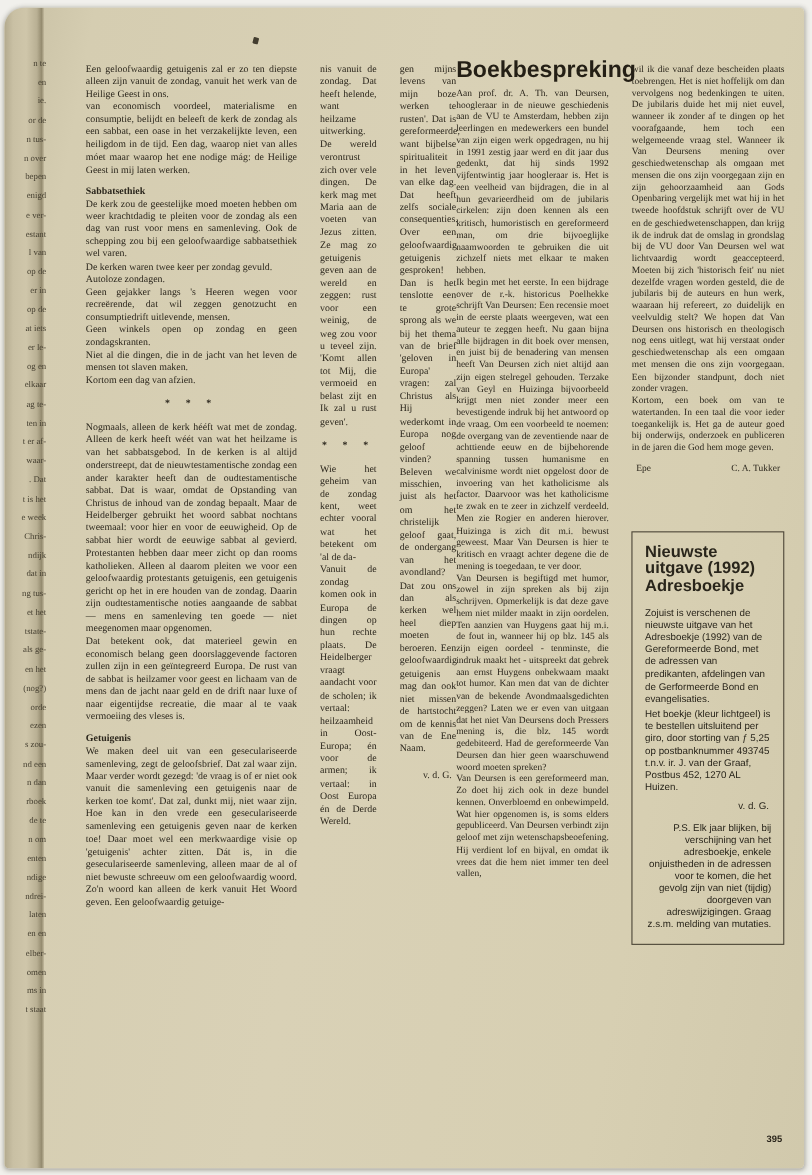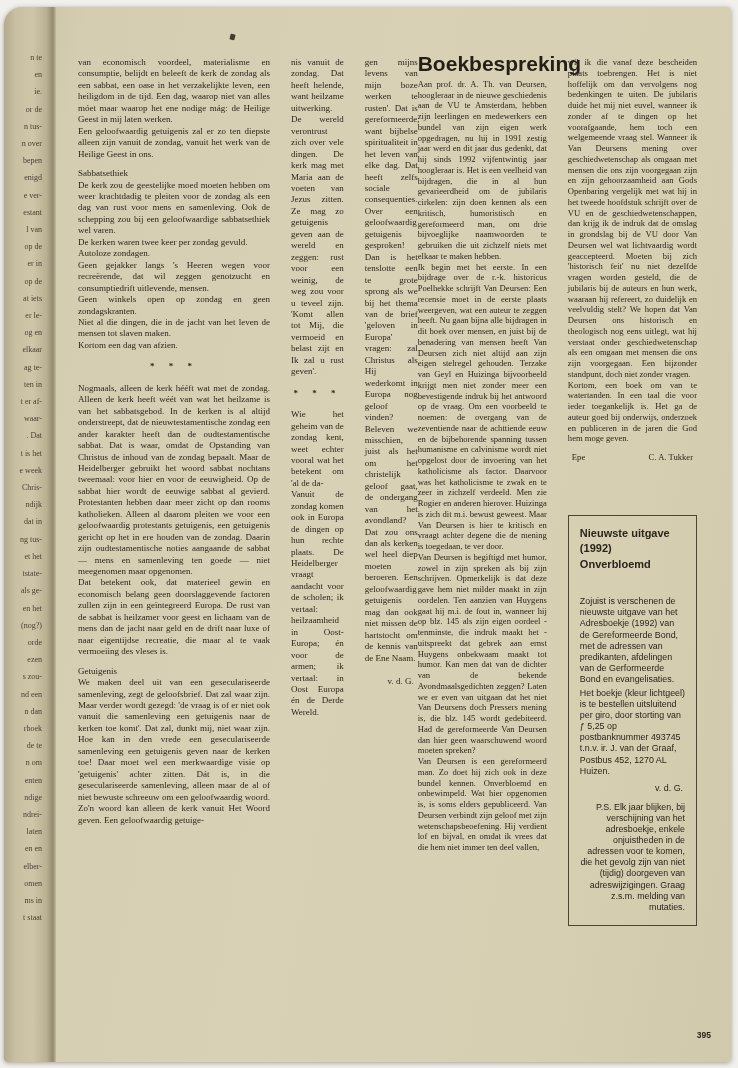--- a/index.html
+++ b/index.html
@@ -10,21 +10,21 @@
     font-family: "Liberation Serif", serif;
   }
   .sheet {
     position: absolute; left: 4px; top: 7px; right: 7px; bottom: 6px;
     border-radius: 18px 4px 4px 4px;
     background: linear-gradient(100deg, #c7bfa3 0%, #d5cdb1 9%, #d9d1b6 45%, #d7cfb2 78%, #d1c9ac 100%);
     box-shadow: 0 1px 5px rgba(60,55,40,.45);
     overflow: hidden;
   }
   .gutter {
-    position: absolute; left: 0; top: 0; bottom: 0; width: 52px;
+    position: absolute; left: 0; top: 0; bottom: 0; width: 36px;
     background: linear-gradient(90deg, #b3aa8e 0%, #c9c0a4 22%, #cfc6aa 55%, #b9b094 82%, #948b6f 94%, #c3ba9e 100%);
   }
   .gutter-text {
     position: absolute; left: 0; top: 42px; width: 38px;
     text-align: right; font-size: 8px; color: #453f30;
   }
   .fk-f { line-height: 17.2px; white-space: nowrap; }
   .speck {
     position: absolute; left: 226px; top: 27px; width: 5px; height: 6px;
     background: #433d2f; border-radius: 1px; transform: rotate(14deg);
@@ -32,37 +32,37 @@
   .content {
     position: absolute; left: 74px; top: 50px; right: 34px; bottom: 24px;
     display: flex; gap: 21px; color: #2b261c;
   }
   .col-left { width: 192px; flex: 0 0 auto; font-size: 9px; line-height: 11.45px; }
   .right-area { flex: 1 1 auto; display: flex; flex-direction: row; min-width: 0; }
   .two-col { display: flex; gap: 21px; }
   .sub { flex: 1 1 0; min-width: 0; }
   .top-row { min-height: 330px; font-size: 9px; line-height: 11.45px; }
   .fk-p { text-align: justify; }
-  .fk-h { font-weight: normal; margin-top: 8px; }
+  .fk-h { font-weight: bold; margin-top: 8px; }
   .fk-s { text-align: center; font-weight: bold; letter-spacing: 6px; margin: 10px 0; }
   .rule { border: 0; border-top: 1.6px solid #38321f; margin: 0 0 10px; }
   .review-row { font-size: 8.6px; line-height: 10.75px; }
   .review-heading {
     font-family: "Liberation Sans", sans-serif; font-size: 21px; font-weight: bold;
     margin: 2px 0 9px; color: #241f15;
   }
   .book-ref { font-weight: bold; text-align: justify; margin: 0 6px 7px 14px; }
   .signature { text-align: right; margin-top: 12px; padding-right: 4px; font-size: 9px; }
   .sign-row { display: flex; justify-content: space-between; margin-top: 8px; padding: 0 4px; text-align: right; }
   .announce-box {
     border: 1.3px solid #4b4536; margin-top: 52px; padding: 10px 11px 12px;
     font-family: "Liberation Sans", sans-serif; font-size: 8.9px; line-height: 11.1px; color: #29251b;
   }
   .announce-box .fk-p { text-align: left; margin-bottom: 3px; }
-  .box-title { font-size: 11px; line-height: 15.5px; font-weight: bold; margin-bottom: 24px; }
+  .box-title { font-size: 15px; line-height: 15.5px; font-weight: bold; margin-bottom: 12px; }
   .box-sign { text-align: right; margin: 6px 2px 8px 0; }
   .box-ps { text-align: right; }
   .page-number {
     position: absolute; right: 20px; bottom: 22px;
     font-family: "Liberation Sans", sans-serif; font-weight: bold; font-size: 8.5px; color: #2a251b;
   }
 </style>
 </head>
 <body>
 
@@ -120,22 +120,22 @@
         <div class="fk-f">omen</div>
         <div class="fk-f">ms in</div>
         <div class="fk-f">t staat</div>
       </div>
   </div>
   <div class="speck"></div>
 
   <div class="content">
 
     <div class="col-left">
+        <div class="fk-p">Een geloofwaardig getuigenis zal er zo ten diepste alleen zijn vanuit de zondag, vanuit het werk van de Heilige Geest in ons.</div>
         <div class="fk-p">van economisch voordeel, materialisme en consumptie, belijdt en beleeft de kerk de zondag als een sabbat, een oase in het verzakelijkte leven, een heiligdom in de tijd. Een dag, waarop niet van alles móet maar waarop het ene nodige mág: de Heilige Geest in mij laten werken.</div>
-        <div class="fk-p">Een geloofwaardig getuigenis zal er zo ten diepste alleen zijn vanuit de zondag, vanuit het werk van de Heilige Geest in ons.</div>
         <div class="fk-h">Sabbatsethiek</div>
         <div class="fk-p">De kerk zou de geestelijke moed moeten hebben om weer krachtdadig te pleiten voor de zondag als een dag van rust voor mens en samenleving. Ook de schepping zou bij een geloofwaardige sabbatsethiek wel varen.</div>
         <div class="fk-p">De kerken waren twee keer per zondag gevuld.</div>
         <div class="fk-p">Autoloze zondagen.</div>
         <div class="fk-p">Geen gejakker langs 's Heeren wegen voor recreërende, dat wil zeggen genotzucht en consumptiedrift uitlevende, mensen.</div>
         <div class="fk-p">Geen winkels open op zondag en geen zondagskranten.</div>
         <div class="fk-p">Niet al die dingen, die in de jacht van het leven de mensen tot slaven maken.</div>
         <div class="fk-p">Kortom een dag van afzien.</div>
         <div class="fk-s">* * *</div>
         <div class="fk-p">Nogmaals, alleen de kerk hééft wat met de zondag. Alleen de kerk heeft wéét van wat het heilzame is van het sabbatsgebod. In de kerken is al altijd onderstreept, dat de nieuwtestamentische zondag een ander karakter heeft dan de oudtestamentische sabbat. Dat is waar, omdat de Opstanding van Christus de inhoud van de zondag bepaalt. Maar de Heidelberger gebruikt het woord sabbat nochtans tweemaal: voor hier en voor de eeuwigheid. Op de sabbat hier wordt de eeuwige sabbat al gevierd. Protestanten hebben daar meer zicht op dan rooms katholieken. Alleen al daarom pleiten we voor een geloofwaardig protestants getuigenis, een getuigenis gericht op het in ere houden van de zondag. Daarin zijn oudtestamentische noties aangaande de sabbat — mens en samenleving ten goede — niet meegenomen maar opgenomen.</div>
@@ -180,21 +180,21 @@
               <div class="fk-p">Kortom, een boek om van te watertanden. In een taal die voor ieder toegankelijk is. Het ga de auteur goed bij onderwijs, onderzoek en publiceren in de jaren die God hem moge geven.</div>
             </div>
           <div class="sign-row">
             <span>Epe</span>
             <span>C. A. Tukker</span>
           </div>
 
           <div class="announce-box">
             <div class="box-title">
               <div>Nieuwste uitgave (1992)</div>
-              <div>Onverbloemd</div>
+              <div>Adresboekje</div>
             </div>
             <div>
                 <div class="fk-p">Zojuist is verschenen de nieuwste uitgave van het Adresboekje (1992) van de Gereformeerde Bond, met de adressen van predikanten, afdelingen van de Gerformeerde Bond en evangelisaties.</div>
                 <div class="fk-p">Het boekje (kleur lichtgeel) is te bestellen uitsluitend per giro, door storting van ƒ 5,25 op postbanknummer 493745 t.n.v. ir. J. van der Graaf, Postbus 452, 1270 AL Huizen.</div>
               </div>
             <div class="box-sign">v. d. G.</div>
             <div class="box-ps">P.S. Elk jaar blijken, bij verschijning van het adresboekje, enkele onjuistheden in de adressen voor te komen, die het gevolg zijn van niet (tijdig) doorgeven van adreswijzigingen. Graag z.s.m. melding van mutaties.</div>
           </div>
         </div>
       </div>

